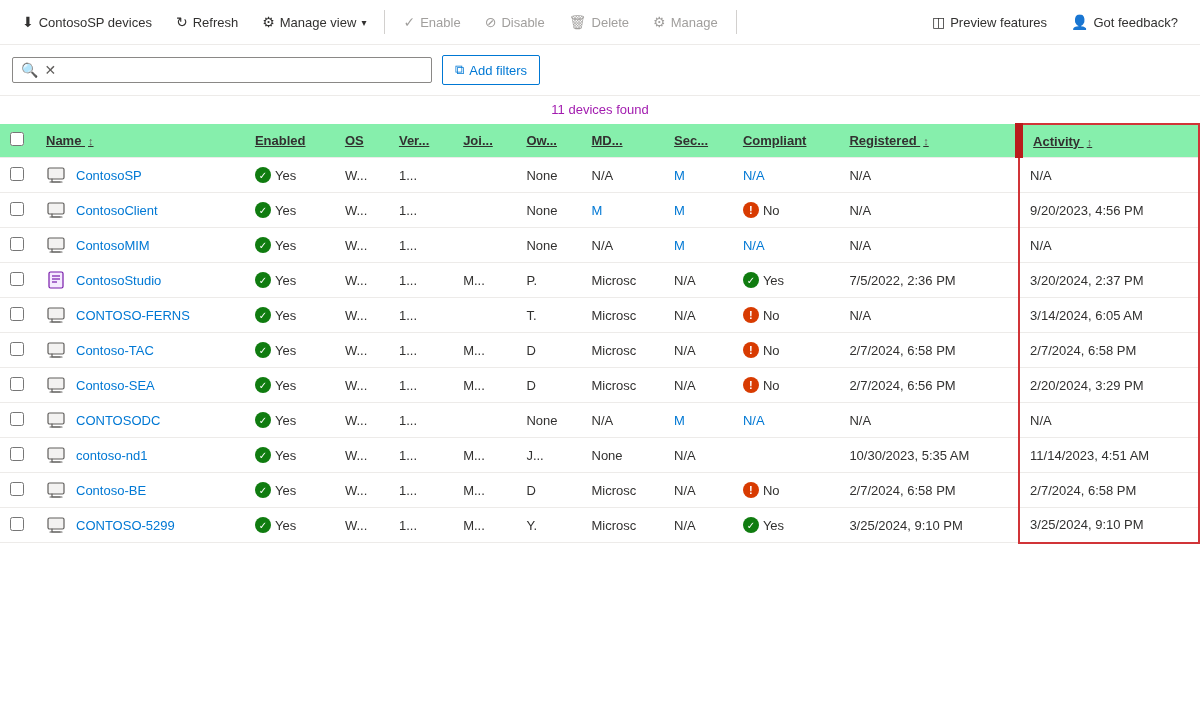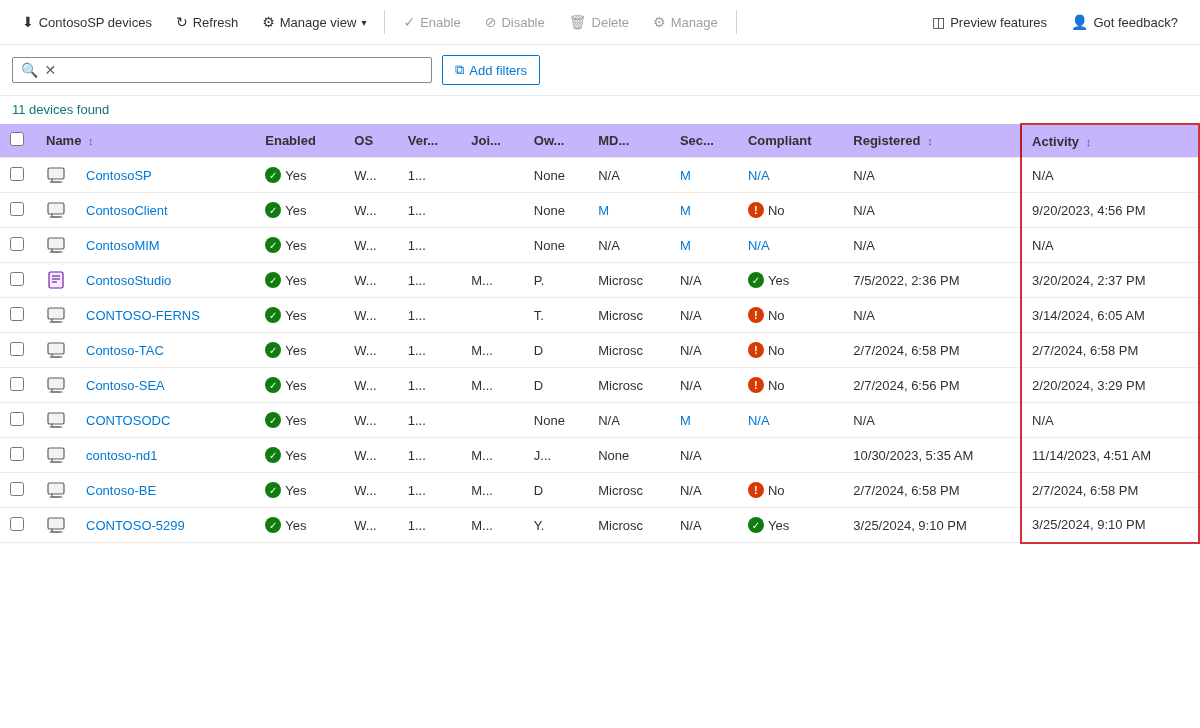--- a/index.html
+++ b/index.html
@@ -74,56 +74,58 @@
       border: 1px solid #0078d4;
       color: #0078d4;
       cursor: pointer;
       border-radius: 2px;
       font-size: 13px;
     }
 
     .result-count {
       padding: 6px 12px;
       font-size: 13px;
-      color: #0f766e;
+      color: #a21caf;
+      text-align: center;
     }
 
     .table-wrap {
       overflow-x: auto;
     }
     table {
       width: 100%;
       border-collapse: collapse;
       font-size: 13px;
     }
     thead th {
       padding: 8px 10px;
       text-align: left;
       font-weight: 600;
       color: #323130;
       border-bottom: 1px solid #edebe9;
       white-space: nowrap;
-      background: #c4b5fd;
+      background: #86efac;
+      text-decoration: underline;
     }
     thead th .sort-icon { color: #605e5c; font-size: 11px; margin-left: 3px; }
     tbody tr { border-bottom: 1px solid #edebe9; }
     tbody td {
       padding: 7px 10px;
       vertical-align: middle;
       white-space: nowrap;
     }
     .checkbox-col { width: 36px; }
     input[type=checkbox] { width: 14px; height: 14px; cursor: pointer; }
 
     .device-link {
       color: #0078d4;
       text-decoration: none;
       display: flex;
       align-items: center;
-      gap: 20px;
+      gap: 10px;
     }
 
     .device-icon {
       display: inline-flex;
       align-items: center;
       justify-content: center;
     }
     .device-icon svg { width: 20px; height: 20px; }
 
     .status-yes {
@@ -167,21 +169,21 @@
       font-weight: 700;
       flex-shrink: 0;
     }
     .na-link { color: #0078d4; text-decoration: none; }
 
     .activity-col-highlight {
       border-left: 2px solid #d13438;
       border-right: 2px solid #d13438;
     }
     .activity-header-highlight {
-      border-left: 2px solid #b91c1c;
+      border-left: 8px solid #b91c1c;
       border-right: 2px solid #d13438;
       border-top: 2px solid #d13438;
     }
     .activity-last-row {
       border-left: 2px solid #d13438;
       border-right: 2px solid #d13438;
       border-bottom: 2px solid #d13438;
     }
   </style>
 </head>

